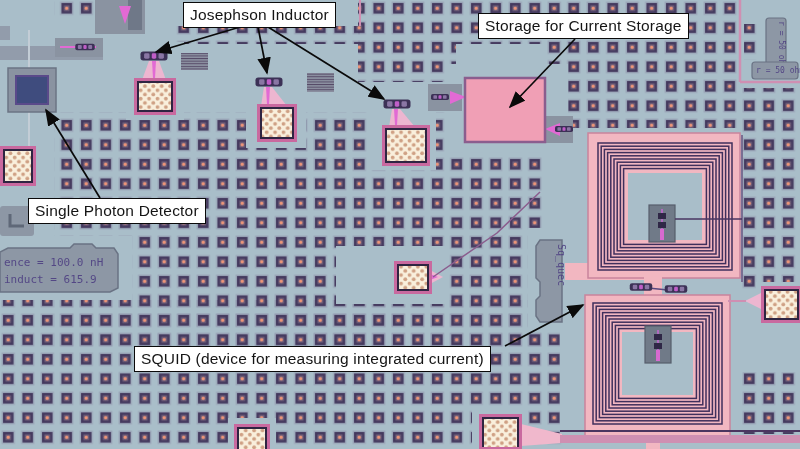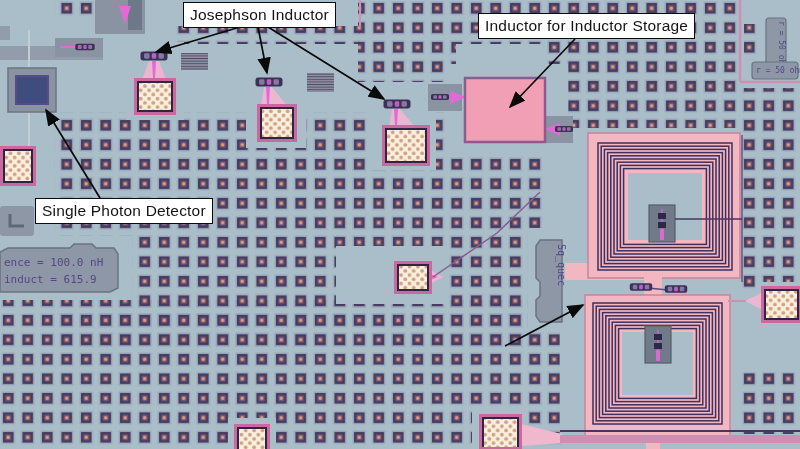--- a/index.html
+++ b/index.html
@@ -281,16 +281,17 @@
     <line x1="240" y1="27" x2="156" y2="52" marker-end="url(#ah)"></line>
     <line x1="258" y1="27" x2="267" y2="73" marker-end="url(#ah)"></line>
     <line x1="268" y1="27" x2="384" y2="99" marker-end="url(#ah)"></line>
     <line x1="575" y1="39" x2="510" y2="107" marker-end="url(#ah)"></line>
     <line x1="100" y1="198" x2="46" y2="110" marker-end="url(#ah)"></line>
     <line x1="505" y1="346" x2="583" y2="305" marker-end="url(#ah)"></line>
   </g>
 </svg>
 
 <div class="callout" style="left:183px;top:2px">Josephson Inductor</div>
-<div class="callout" style="left:478px;top:13px">Inductor for Inductor Storage</div>
-<div class="callout" style="left:35px;top:198px">Single Photon Detector</div>
+<div class="callout" style="left:478px;top:13px">Storage for Current Storage</div>
+<div class="callout" style="left:28px;top:198px">Single Photon Detector</div>
+<div class="callout" style="left:134px;top:346px">SQUID (device for measuring integrated current)</div>
 
 </div>
 
 </body></html>

